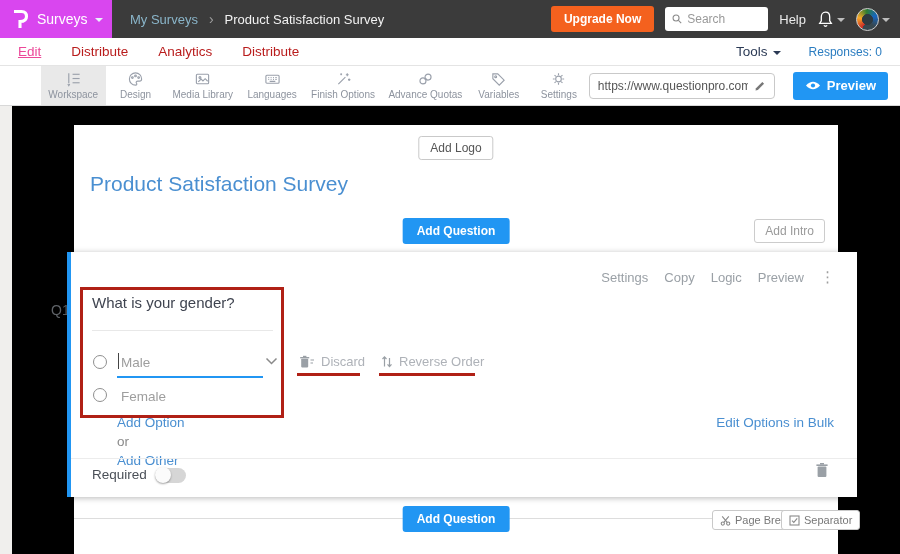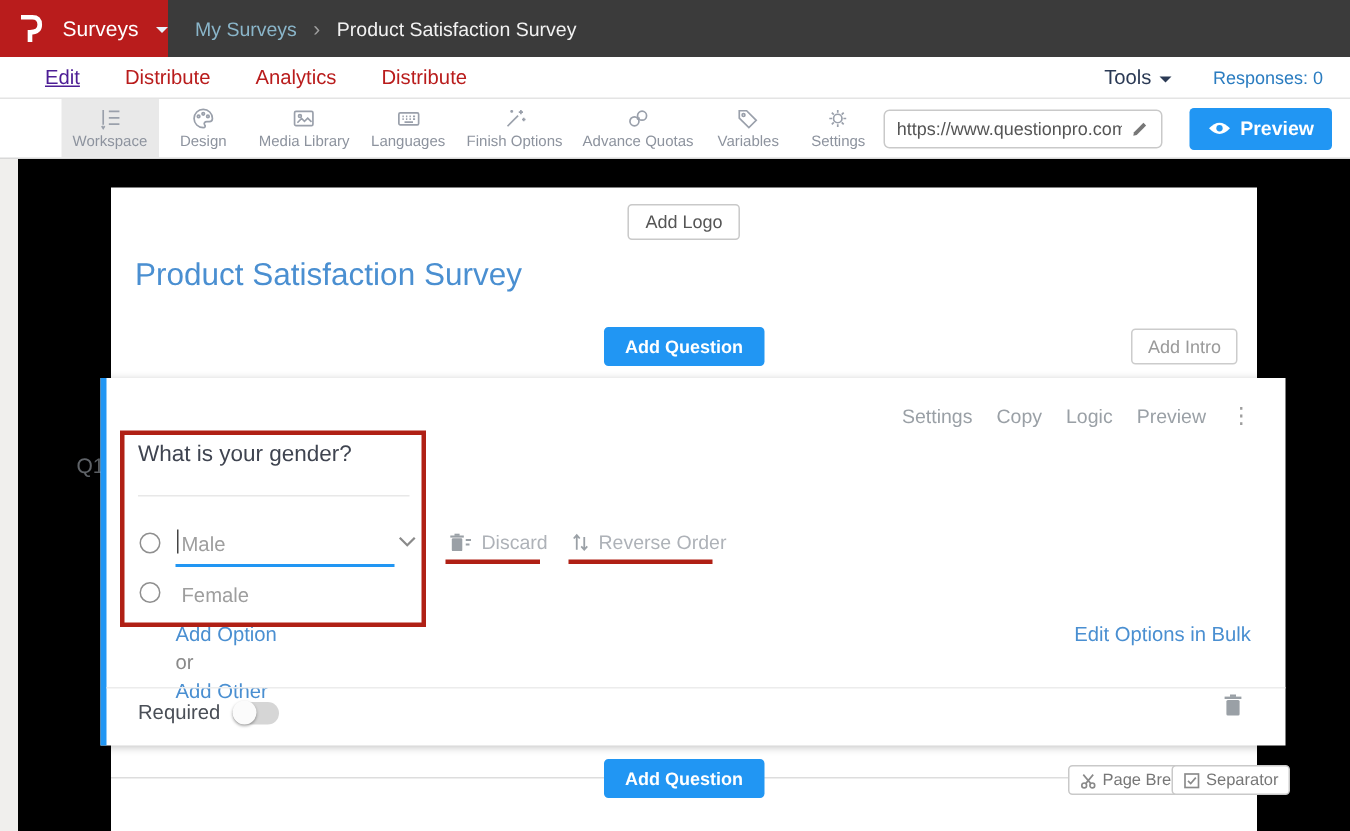--- a/index.html
+++ b/index.html
@@ -3,22 +3,22 @@
 <meta charset="utf-8">
 <style>
   * { margin:0; padding:0; box-sizing:border-box; }
   body { background:#555; font-family:"Liberation Sans", sans-serif; }
   .screen{ position:relative; width:900px; height:554px; background:#f0efed; overflow:hidden;
            font-family:"Liberation Sans", sans-serif; }
 
   
   .topbar{ position:absolute; top:0; left:0; right:0; height:38px; background:#3b3b3b;
            display:flex; align-items:center; }
-  .brand{ height:100%; width:112px; background:#b91c1c; display:flex; align-items:center;
-          padding-left:9px; gap:7px; cursor:pointer; flex:0 0 auto;justify-content:space-between; }
+  .brand{ height:100%; width:112px; background:#d946ef; display:flex; align-items:center;
+          padding-left:9px; gap:7px; cursor:pointer; flex:0 0 auto; }
   .brand .plabel{ color:#fff; font-size:14px; }
   .caret{ width:0; height:0; border-left:4px solid transparent; border-right:4px solid transparent;
           border-top:4px solid #e8f2fa; margin-top:2px; }
   .crumbs{ display:flex; align-items:center; gap:11px; margin-left:18px; font-size:13px; }
   .crumb-parent{ color:#8ab5c9; cursor:pointer; }
   .crumb-sep{ color:#9f9f9f; font-size:14px; }
   .crumb-cur{ color:#f2f2f2; }
   .top-right{ margin-left:auto; display:flex; align-items:center; gap:11px; padding-right:10px; }
   .upgrade{ background:#f4611e; border:none; color:#fff; font-weight:bold; font-size:12px;
             padding:6px 13px; border-radius:3px; cursor:pointer; font-family:inherit; }
@@ -33,21 +33,21 @@
   .avatar{ width:23px; height:23px; border-radius:50%;
            background: radial-gradient(circle at 50% 50%, #2e3a40 0 36%, rgba(0,0,0,0) 37%),
                        conic-gradient(from 210deg, #c62828, #f9a825, #2e7d32, #1565c0, #37474f 80%, #37474f);
            border:1.5px solid #cfcfcf; }
 
   
   .subnav{ position:absolute; top:38px; left:0; right:0; height:28px; background:#fff;
            border-bottom:1px solid #e4e4e4; display:flex; align-items:center; padding:0 18px; }
   .navtabs{ display:flex; gap:30px; }
   .navtab{ font-size:13.5px; color:#b91c1c; cursor:pointer; }
-  .navtab.active{ color:#4c1d95; text-decoration:underline;margin-left:12px; }
+  .navtab.active{ color:#ec4899; text-decoration:underline; }
   .subnav-right{ margin-left:auto; display:flex; align-items:center; gap:28px; }
   .toolslink{ display:flex; align-items:center; gap:5px; font-size:13.5px; color:#2b3a55; cursor:pointer; }
   .toolslink .caret{ border-top-color:#2b3a55; }
   .responses{ font-size:12px; color:#2a7cc0; cursor:pointer; }
 
   
   .toolbar{ position:absolute; top:66px; left:0; right:0; height:40px; background:#fff;
             border-bottom:1px solid #d8d8d8; display:flex; align-items:stretch; padding-left:13px; }
   .tool{ display:flex; flex-direction:column; align-items:center; justify-content:center;
          gap:2px; padding:0 9px; min-width:60px; cursor:pointer; }
@@ -137,20 +137,42 @@
         <path d="M5 3.5 H12.5 Q17.5 3.5 17.5 8.5 Q17.5 13.5 11 13.5 L11 20" stroke="#ffffff" stroke-width="3.1" fill="none"></path>
       </svg>
       <span class="plabel">Surveys</span>
       <span class="caret"></span>
     </div>
     <div class="crumbs">
       <span class="crumb-parent">My Surveys</span>
       <span class="crumb-sep">›</span>
       <span class="crumb-cur">Product Satisfaction Survey</span>
     </div>
+    <div class="top-right">
+      <button class="upgrade">Upgrade Now</button>
+      <div class="searchbox">
+        <svg width="12" height="12" viewBox="0 0 13 13">
+          <circle cx="5.3" cy="5.3" r="3.9" stroke="#8a8a8a" stroke-width="1.4" fill="none"></circle>
+          <line x1="8.4" y1="8.4" x2="12" y2="12" stroke="#8a8a8a" stroke-width="1.4"></line>
+        </svg>
+        <input placeholder="Search" style="">
+      </div>
+      <span class="helplink">Help</span>
+      <div class="icon-wrap">
+        <svg width="17" height="18" viewBox="0 0 17 18">
+          <path d="M8.5 2.2 C5.7 2.2 4.3 4.3 4.3 7 V10.8 L2.7 13.3 H14.3 L12.7 10.8 V7 C12.7 4.3 11.3 2.2 8.5 2.2 Z" fill="none" stroke="#ffffff" stroke-width="1.3"></path>
+          <path d="M7 15.2 a1.6 1.6 0 0 0 3 0" fill="none" stroke="#ffffff" stroke-width="1.3"></path>
+        </svg>
+        <span class="caret caret-dk"></span>
+      </div>
+      <div class="icon-wrap">
+        <div class="avatar"></div>
+        <span class="caret caret-dk"></span>
+      </div>
+    </div>
   </div>
 
   <div class="subnav">
     <div class="navtabs">
       <span class="navtab active">Edit</span>
       <span class="navtab">Distribute</span>
       <span class="navtab">Analytics</span>
       <span class="navtab">Distribute</span>
     </div>
     <div class="subnav-right">

